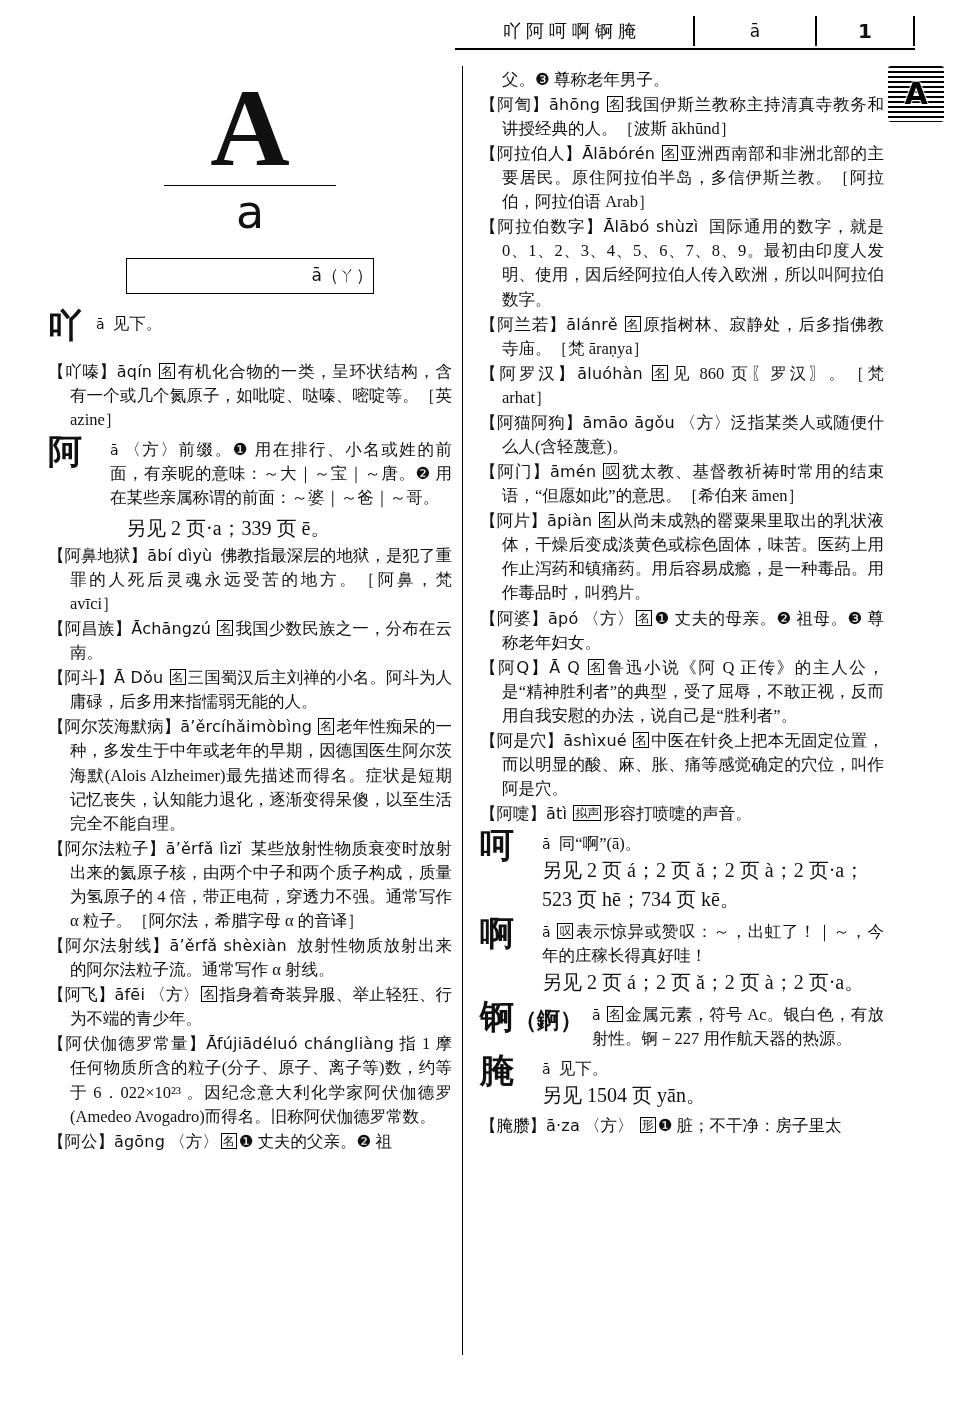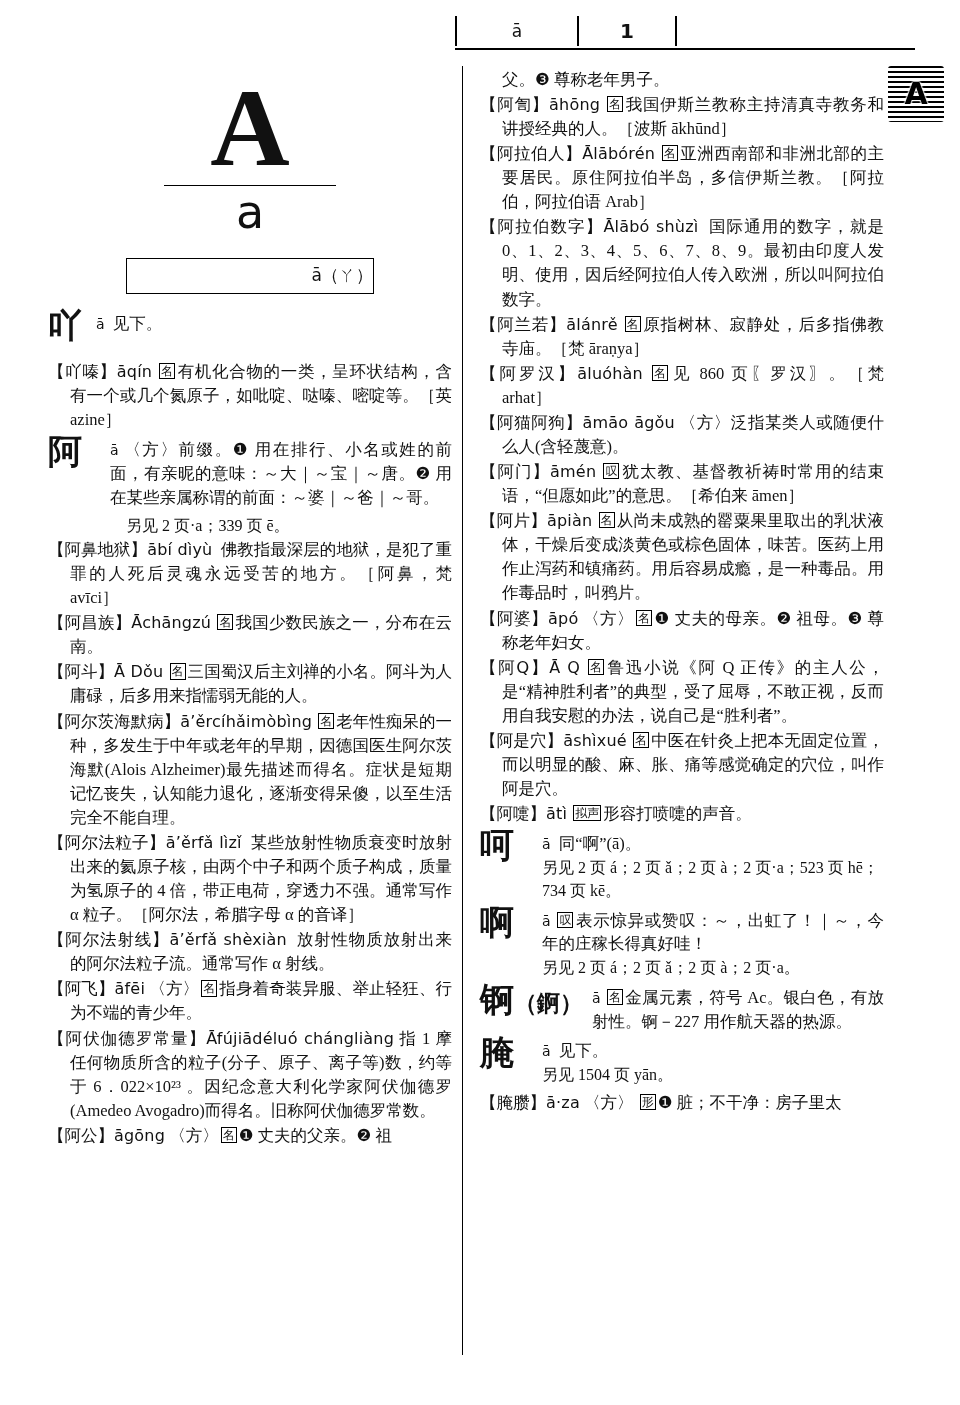--- a/index.html
+++ b/index.html
@@ -184,21 +184,21 @@
   .hz-body.ind-1 { padding-left: 48px; }
   .hz-body.ind-2 { padding-left: 62px; }
   .hz-body.ind-3 { padding-left: 112px; }
   .hz-cont {
     font-size: 16.5px;
     line-height: 1.45;
     text-align: justify;
     text-justify: inter-ideograph;
   }
   .xref {
-    font-size: 16px;
+    font-size: 20px;
     line-height: 1.45;
     padding-left: 78px;
   }
 
   .word-entry {
     font-size: 16.5px;
     line-height: 1.46;
     margin: 1px 0;
     text-indent: 0;
     padding-left: 22px;
@@ -233,20 +233,21 @@
     font-family: "DejaVu Sans", sans-serif;
   }
 </style>
 </head>
 <body>
 
 <div class="page">
 
   <div class="runhead">
     <div class="runhead-inner">
+      <div class="rh-chars">吖阿呵啊锕腌</div>
       <div class="rh-sep"></div>
       <div class="rh-pinyin">ā</div>
       <div class="rh-sep"></div>
       <div class="rh-pageno">1</div>
       <div class="rh-tail"></div>
     </div>
   </div>
 
   <div class="thumbtab">
     <span>A</span>

